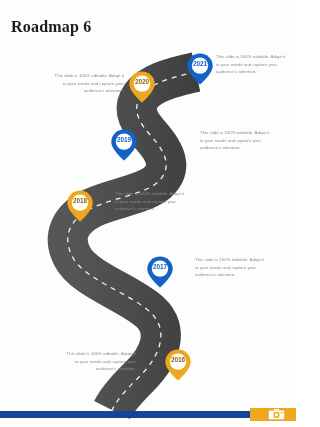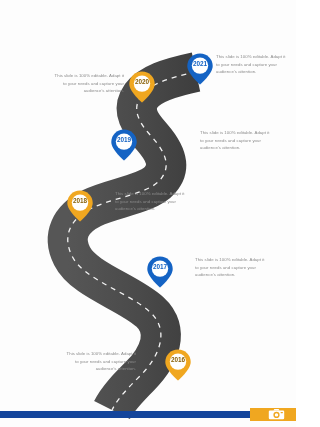--- a/index.html
+++ b/index.html
@@ -92,20 +92,21 @@
     width: 17px;
     height: 12px;
   }
   .footer-icon svg { display: block; width: 17px; height: 12px; }
 </style>
 </head>
 <body>
 
 <div class="slide">
 
+  <div class="title">Roadmap 6</div>
 
   <div class="road-layer">
     <svg width="296" height="427" viewBox="0 0 296 427" xmlns="http://www.w3.org/2000/svg">
       <defs>
         <linearGradient id="roadshade" x1="0" y1="0" x2="1" y2="0">
           <stop offset="0%" stop-color="#565656"></stop>
           <stop offset="55%" stop-color="#4a4a4a"></stop>
           <stop offset="100%" stop-color="#3e3e3e"></stop>
         </linearGradient>
       </defs>

